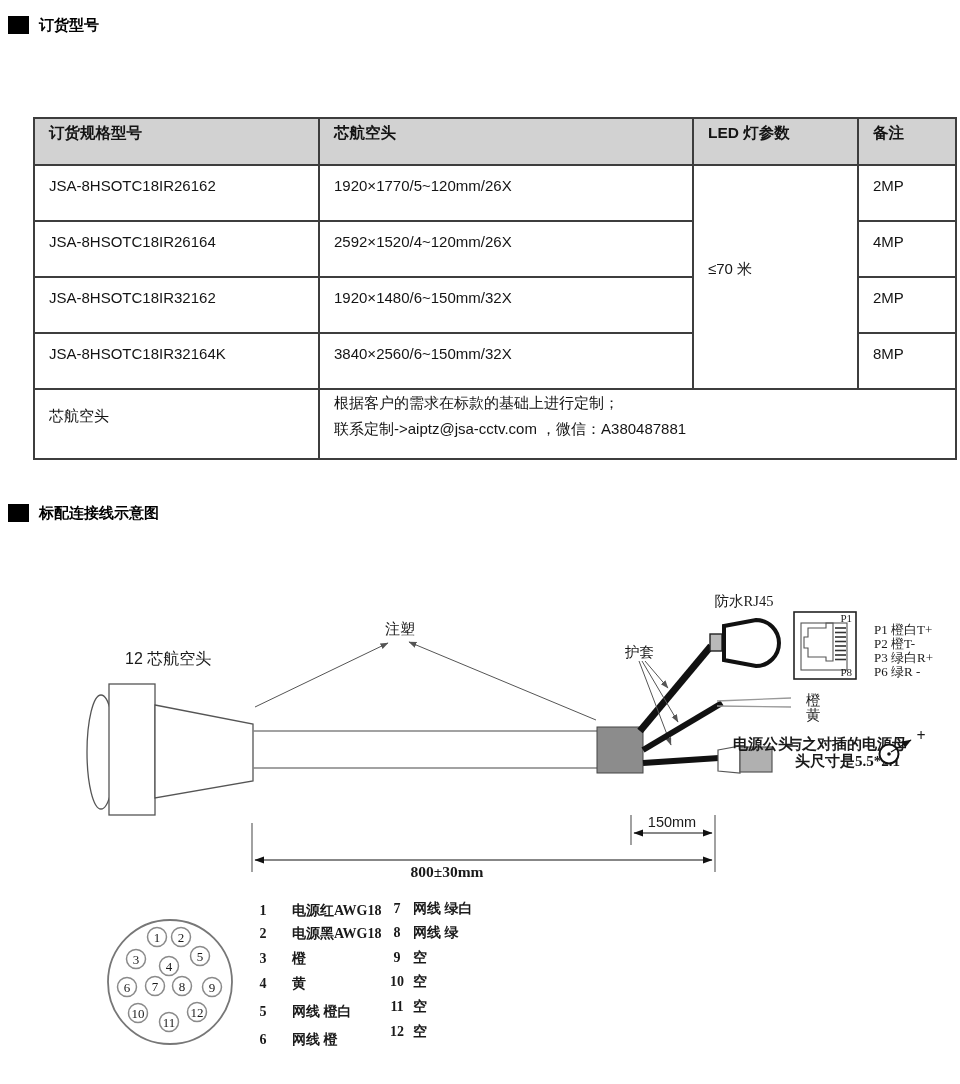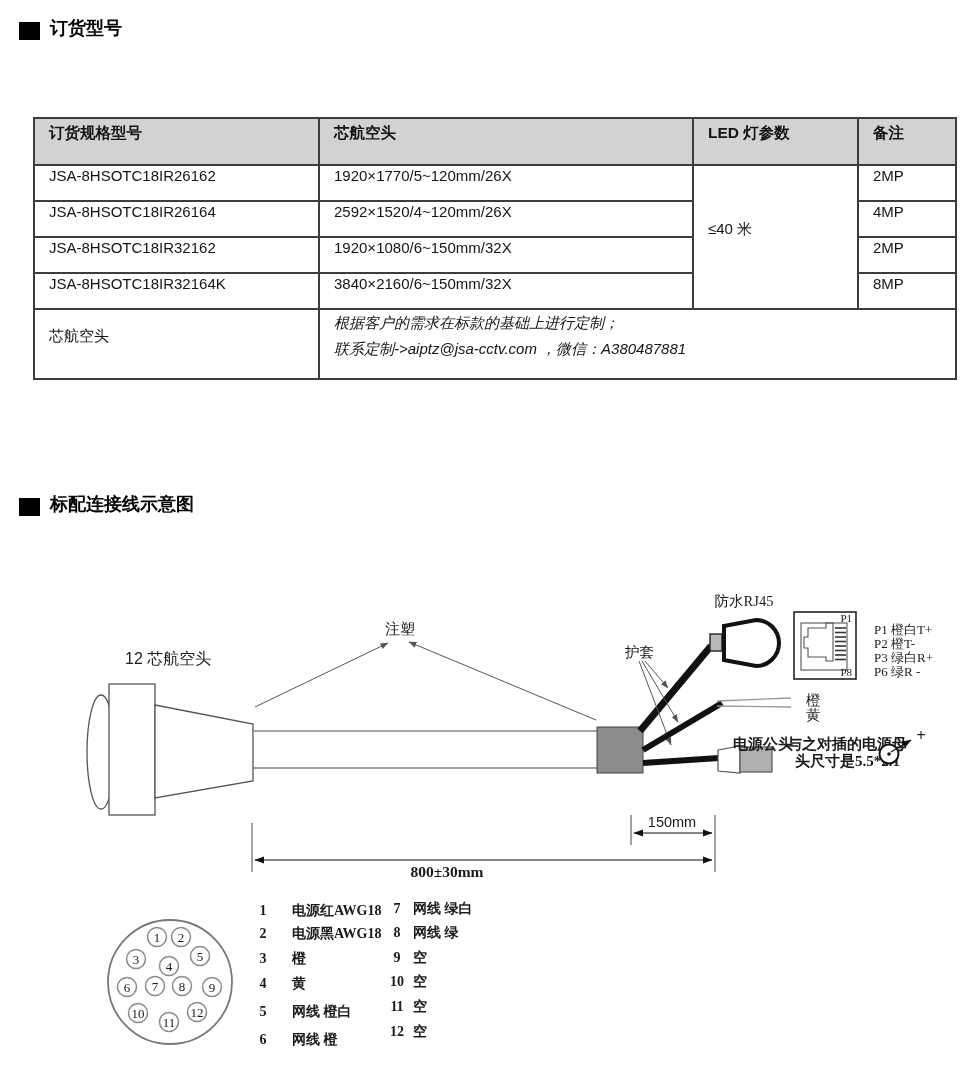--- a/index.html
+++ b/index.html
@@ -1,32 +1,32 @@
 <!DOCTYPE html>
 <html><head>
 <meta charset="utf-8">
 <style>
   * { margin:0; padding:0; box-sizing:border-box; }
   body { background:#ffffff; font-family:"Liberation Sans", sans-serif; }
   .page { position:relative; width:960px; height:1084px; background:#fff; overflow:hidden; }
 
-  .sec-title { position:absolute; left:8px; display:flex; align-items:flex-end; gap:10px;
-               font-size:18px; font-weight:bold; color:#000;margin-left:11px; }
+  .sec-title { position:absolute; left:8px; display:flex; align-items:flex-start; gap:10px;
+               font-size:15px; font-weight:bold; color:#000; }
   .sec-title .marker { width:21px; height:18px; background:#000; display:inline-block; }
   #title1 { top:16px; }
-  #title2 { top:492px; }
+  #title2 { top:504px; }
 
   table.spec { position:absolute; left:33px; top:117px; width:922px;
                border-collapse:collapse; table-layout:fixed;
                font-size:15px; color:#141414; }
   table.spec th, table.spec td { border:2px solid #3d3d3d; padding:0 6px 16px 14px; text-align:left; }
   table.spec th { background:#d2d2d2; height:47px; font-size:15.5px; font-weight:bold; }
-  table.spec td { height:36px; background:#fff; }
+  table.spec td { height:56px; background:#fff; }
   td.led-cell { vertical-align:middle; }
-  td.custom-cell { height:66px; line-height:26px; padding-top:6px; padding-bottom:6px;font-style:italic; }
+  td.custom-cell { height:66px; line-height:26px; padding-top:6px; padding-bottom:6px; }
 
   svg text { font-family:"Liberation Serif", serif; fill:#1a1a1a; }
   svg text.sans { font-family:"Liberation Sans", sans-serif; }
 </style>
 </head>
 <body>
 
 <div class="page">
 
   <div class="sec-title" id="title1">
@@ -44,36 +44,36 @@
     <tbody>
         <tr>
       <th>订货规格型号</th>
       <th>芯航空头</th>
       <th>LED 灯参数</th>
       <th>备注</th>
     </tr>
     <tr>
       <td>JSA-8HSOTC18IR26162</td>
       <td>1920×1770/5~120mm/26X</td>
-      <td class="led-cell" rowspan="4">≤40 米</td>
+      <td class="led-cell" rowspan="4">≤70 米</td>
       <td>2MP</td>
     </tr>
     <tr>
       <td>JSA-8HSOTC18IR26164</td>
       <td>2592×1520/4~120mm/26X</td>
       <td>4MP</td>
     </tr>
     <tr>
       <td>JSA-8HSOTC18IR32162</td>
-      <td>1920×1080/6~150mm/32X</td>
+      <td>1920×1480/6~150mm/32X</td>
       <td>2MP</td>
     </tr>
     <tr>
       <td>JSA-8HSOTC18IR32164K</td>
-      <td>3840×2160/6~150mm/32X</td>
+      <td>3840×2560/6~150mm/32X</td>
       <td>8MP</td>
     </tr>
     <tr>
       <td>芯航空头</td>
       <td class="custom-cell" colspan="3">
         <div>根据客户的需求在标款的基础上进行定制；</div>
         <div>联系定制-&gt;aiptz@jsa-cctv.com ，微信：A380487881</div>
       </td>
     </tr>
   </tbody>

